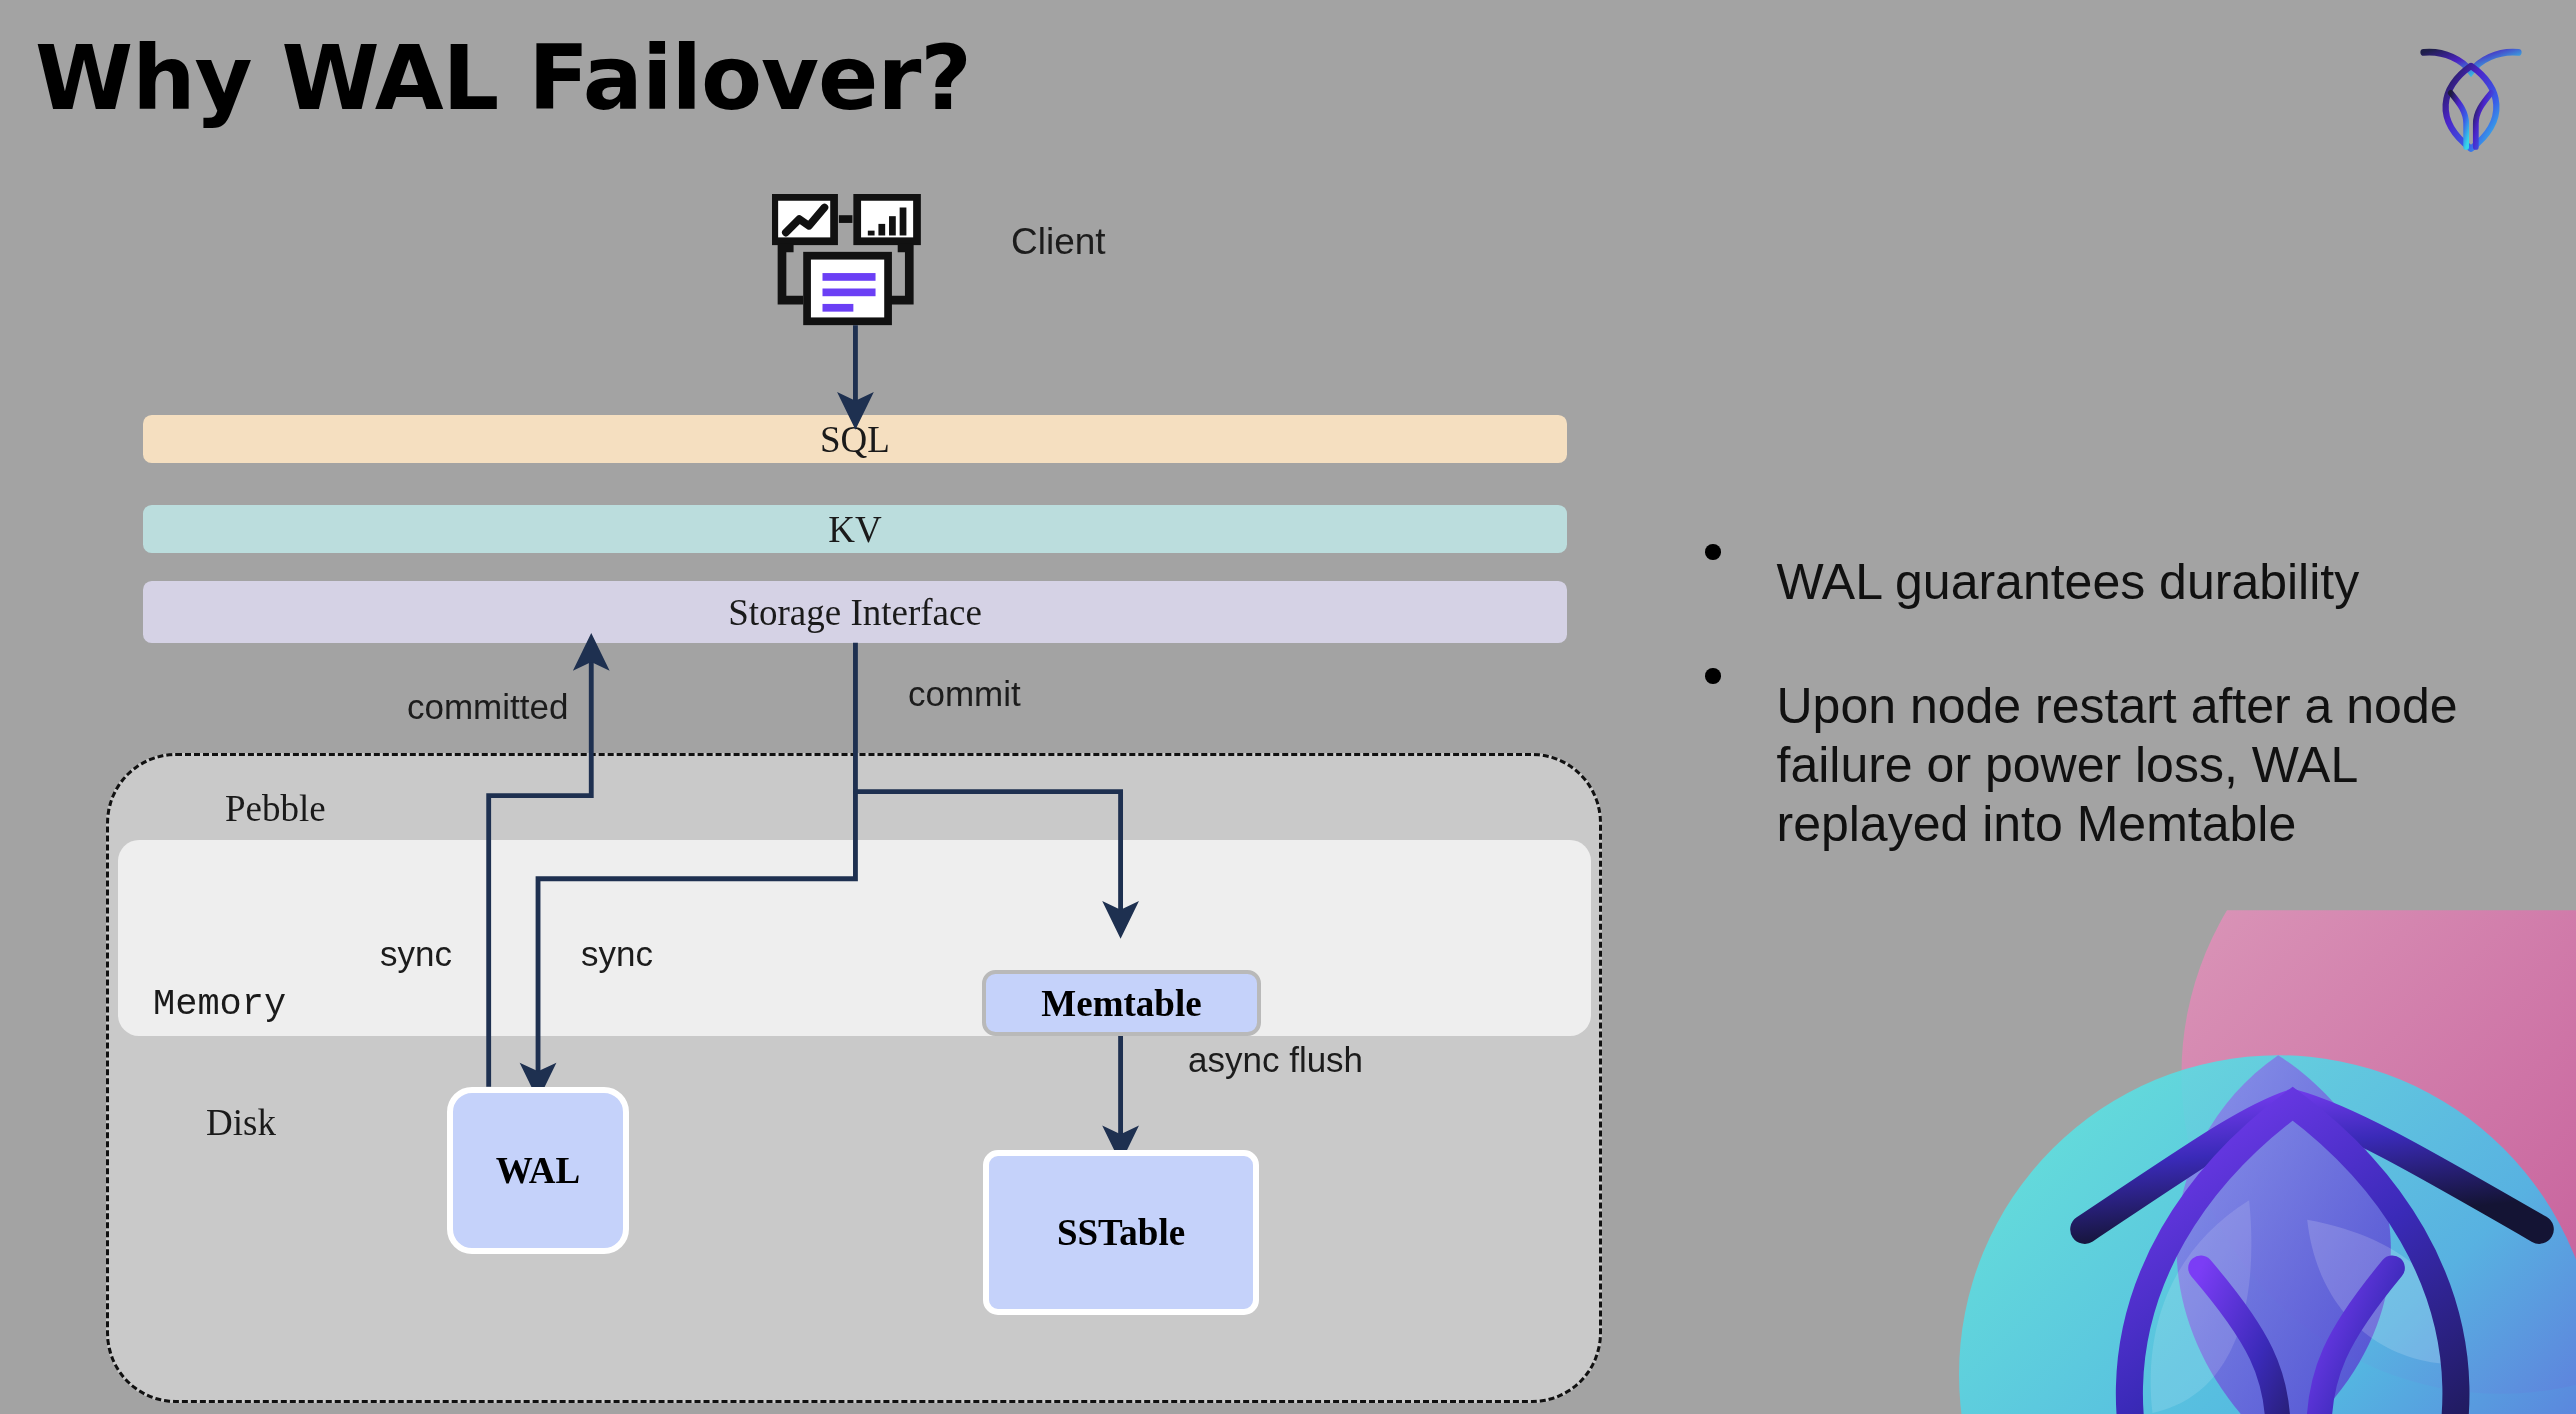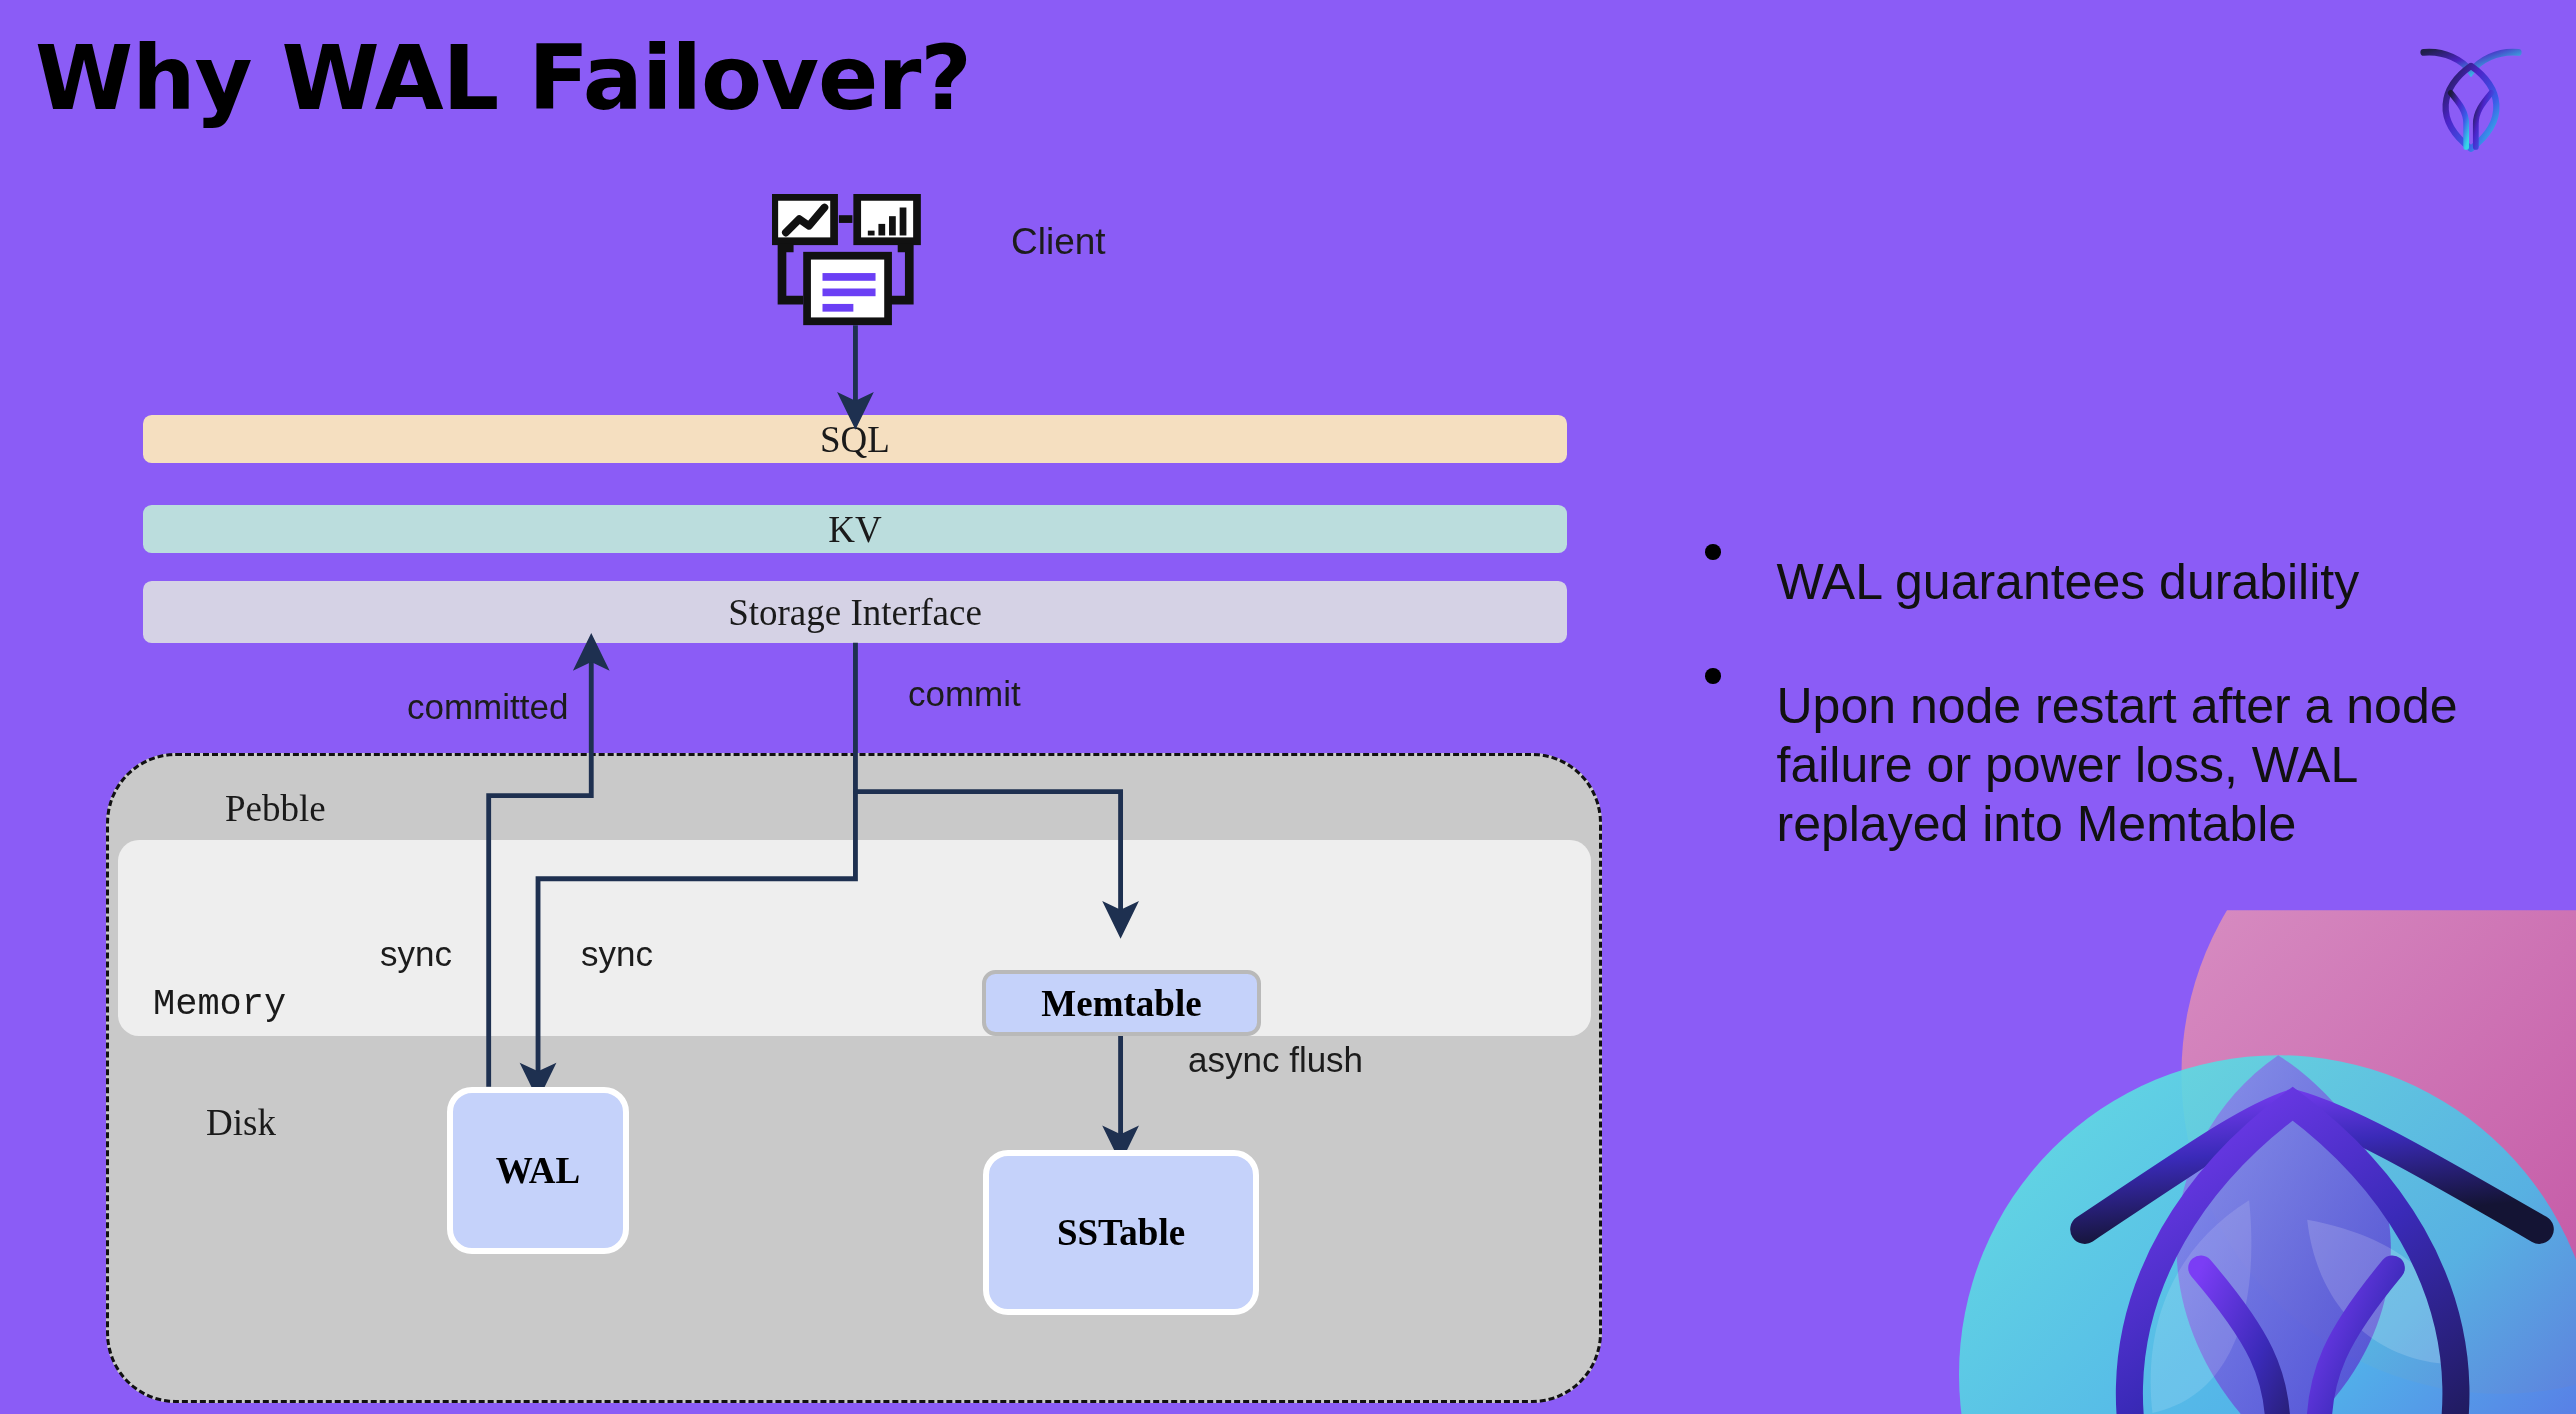--- a/index.html
+++ b/index.html
@@ -7,21 +7,21 @@
     padding: 0;
     background: #ffffff;
   }
   body {
     font-family: "Liberation Sans", sans-serif;
   }
   #slide {
     position: relative;
     width: 2576px;
     height: 1415px;
-    background: #8b5cf6;
+    background: #a3a3a3;
     overflow: hidden;
   }
 
   
   #slide-title {
     position: absolute;
     left: 35px;
     top: 27px;
     font-family: "DejaVu Sans", sans-serif;
     font-weight: bold;
@@ -151,21 +151,21 @@
     height: 167px;
     border: 6.8px solid #ffffff;
     border-radius: 25px;
   }
   #node-sstable {
     left: 983px;
     top: 1150px;
     width: 276px;
     height: 165px;
     border: 6.8px solid #ffffff;
-    border-radius: 25px;
+    border-radius: 15px;
   }
 
   
   .edge-label {
     position: absolute;
     font-family: "Liberation Sans", sans-serif;
     font-size: 35px;
     color: #1c1c1c;
     white-space: nowrap;
   }

